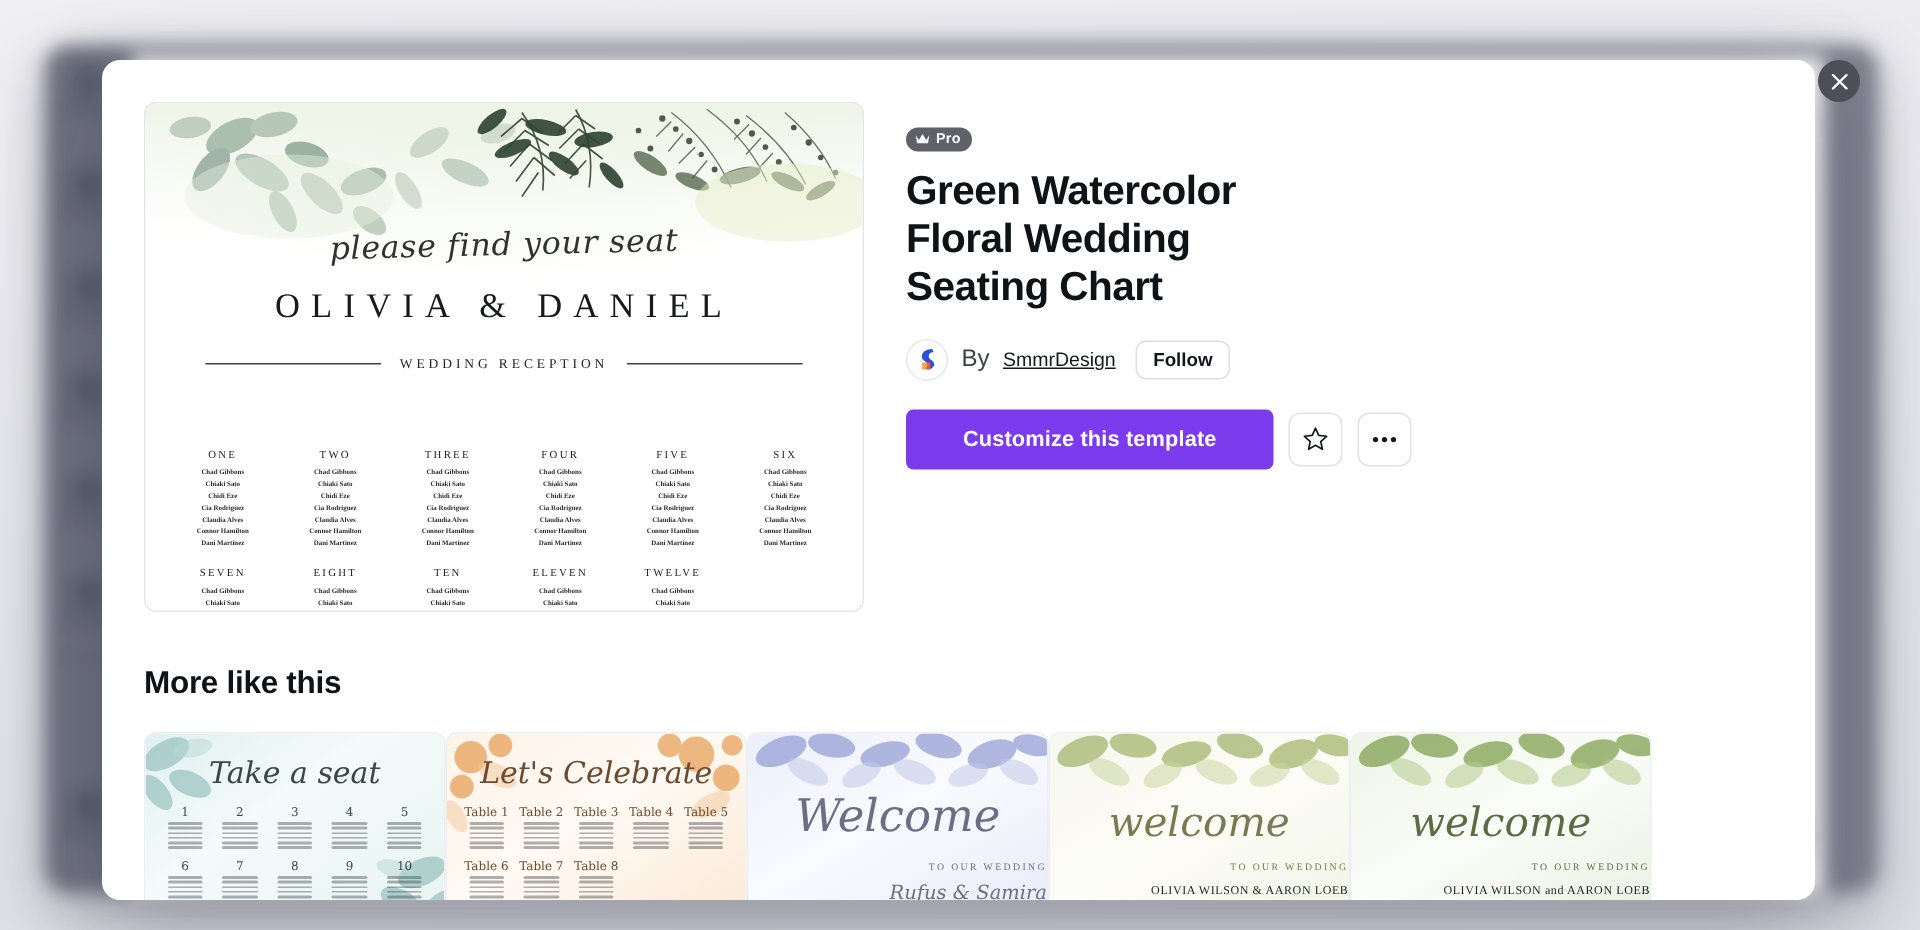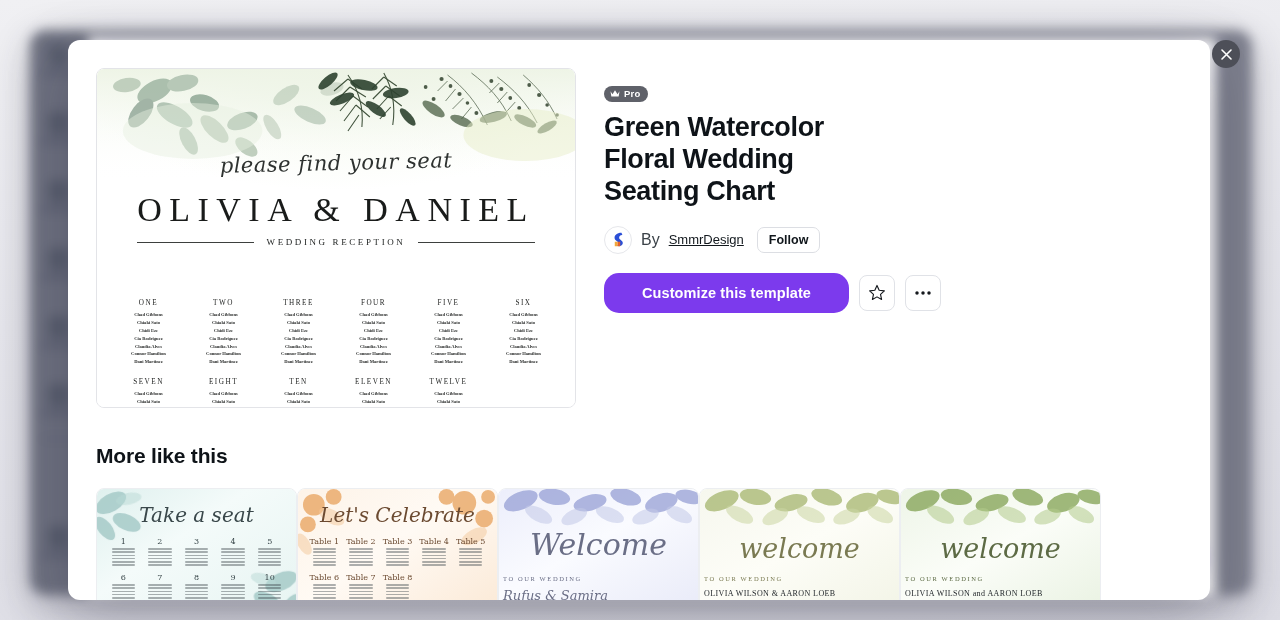--- a/index.html
+++ b/index.html
@@ -107,21 +107,21 @@
     font-style: italic;
     font-size: 21px;
     letter-spacing: .5px;
     color: #2e3230;
     transform: rotate(-1.4deg);
   }
   #chart-couple {
     position: absolute; left: 0; right: 0; top: 122px;
     text-align: center;
     font-family: "Liberation Serif", serif;
-    font-size: 34px;
+    font-size: 23px;
     letter-spacing: 7.5px;
     color: #191b1a;
   }
   #chart-sub-row {
     position: absolute; left: 40px; right: 40px; top: 168px;
     display: flex; align-items: center; gap: 13px;
   }
   .sub-rule { flex: 1; height: 1px; background: #3d403e; }
   #chart-sub {
     font-family: "Liberation Serif", serif;
@@ -182,21 +182,21 @@
     border-radius: 7px; padding: 5px 11px;
     font-size: 12.5px; font-weight: bold; color: #10161b;
     cursor: pointer; font-family: inherit;
   }
   #action-row {
     margin-top: 19px; display: flex; align-items: center; gap: 10px;
   }
   #customize-button {
     width: 245px; height: 40px;
     background: #7c3aed; color: #fff;
-    border: none; border-radius: 15px;
+    border: none; border-radius: 5px;
     font-size: 14.5px; font-weight: bold; cursor: pointer;
     font-family: inherit; letter-spacing: .1px; text-align: center;
   }
   .sq-button {
     width: 36px; height: 36px;
     background: #fff; border: 1px solid #e0e2e7; border-radius: 8px;
     display: flex; align-items: center; justify-content: center;
     cursor: pointer;
   }
 
@@ -214,21 +214,21 @@
     position: relative; cursor: pointer; background: #fff;
     border: 1px solid #eceef1;
   }
   .mc-inner { position: absolute; inset: 0; }
   .mc-script {
     position: absolute; left: 0; right: 0;
     text-align: center;
     font-family: "DejaVu Serif", serif; font-style: italic;
   }
   .mc-sub {
-    position: absolute; left: 4px; right: 0; text-align: left;
+    position: absolute; left: 16px; right: 0; text-align: right;
     font-family: "Liberation Serif", serif;
   }
   .mc-grid {
     position: absolute; left: 8px; right: 8px;
     display: grid; grid-template-columns: repeat(5, 1fr); row-gap: 7px;
   }
   .mc-col { text-align: center; }
   .mc-num {
     font-family: "DejaVu Serif", serif;
     font-size: 8px; color: #42484c; margin-bottom: 2px;

